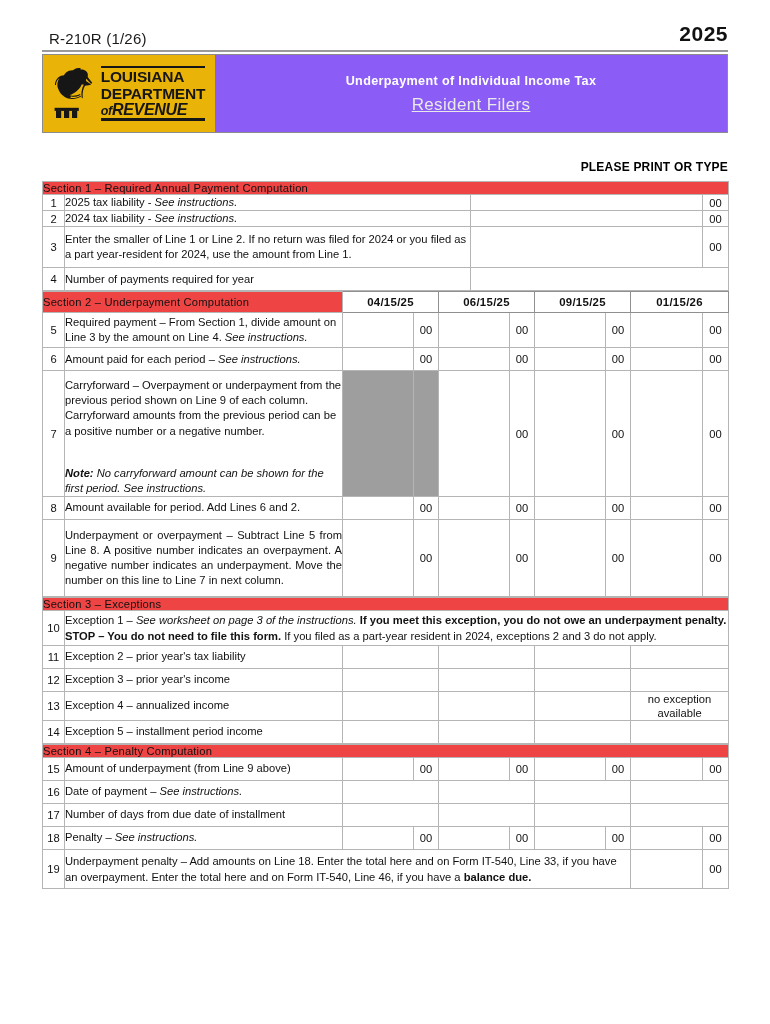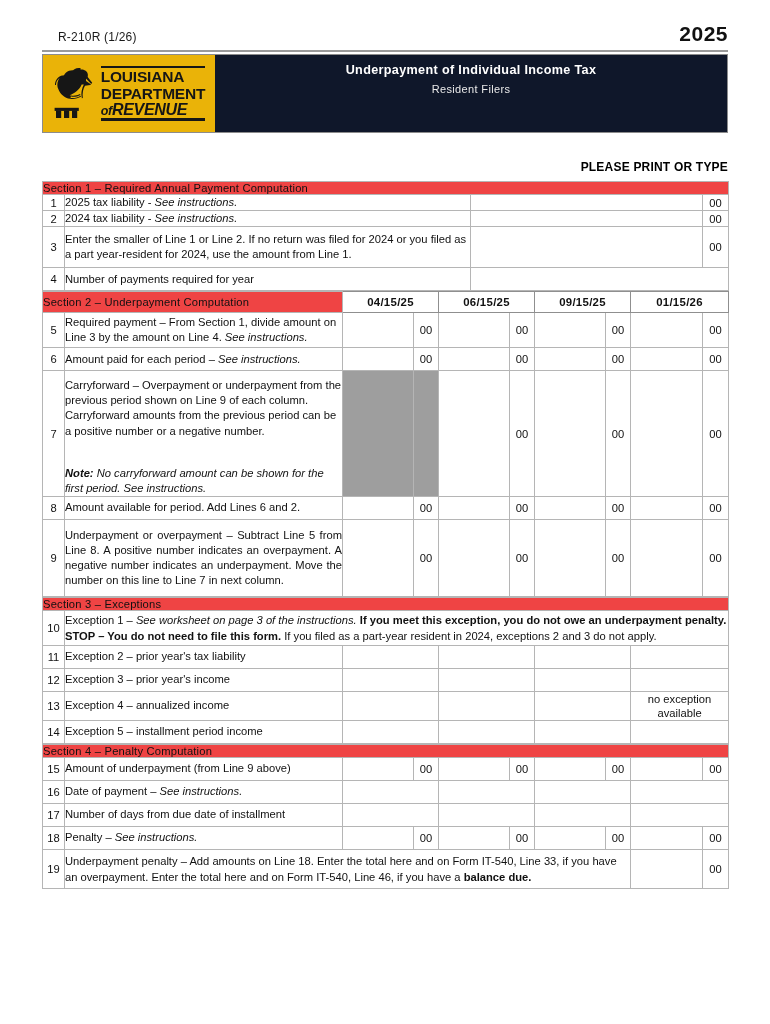--- a/index.html
+++ b/index.html
@@ -9,22 +9,22 @@
     color:#000;
     -webkit-font-smoothing:antialiased;
   }
   .page{position:relative;width:770px;height:1024px;box-sizing:border-box;}
 
   
   .topbar{
     position:absolute;left:42px;top:26px;width:686px;height:26px;
   }
   .form-no{
-    position:absolute;left:16px;top:4px;
-    font-size:12px;letter-spacing:.2px;color:#1a1a1a;
+    position:absolute;left:7px;top:4px;
+    font-size:15px;letter-spacing:.2px;color:#1a1a1a;
   }
   .year{
     position:absolute;right:0;top:-4px;
     font-size:21px;font-weight:bold;letter-spacing:.5px;color:#111;
   }
   .topbar .rule{
     position:absolute;left:0;right:0;bottom:0;height:2px;background:#9a9a9a;
   }
 
   
@@ -46,29 +46,29 @@
     display:block;
   }
   .logo-text .l1{border-top:2px solid #161616;padding-top:1px;}
   .logo-text .l2{padding-top:1px;}
   .logo-text .l3{
     display:block;font-size:16px;font-weight:bold;font-style:italic;color:#161616;
     border-bottom:3px solid #161616;padding-bottom:0px;padding-top:1px;letter-spacing:-0.3px;
   }
   .logo-text .l3 .small{font-size:12.5px;font-weight:bold;font-style:italic;}
   .title-cell{
-    flex:1 1 auto;background:#0f172a;color:#fff;
-    display:flex;flex-direction:column;align-items:center;justify-content:flex-start;
+    flex:1 1 auto;background:#8b5cf6;color:#fff;
+    display:flex;flex-direction:column;align-items:center;justify-content:center;
     padding:6px 24px;box-sizing:border-box;
   }
   .title-cell .t1,.title-cell .t2{
     font-size:12.6px;font-weight:bold;letter-spacing:.35px;line-height:1.45;white-space:nowrap;
   }
   .title-cell .t3{
-    font-size:11px;letter-spacing:.35px;margin-top:4px;color:#e9e9e9;
+    font-size:17px;letter-spacing:.35px;margin-top:4px;color:#e9e9e9;text-decoration:underline;
   }
   .attach-cell{
     width:192px;flex:0 0 192px;background:#fff;
     display:flex;flex-direction:column;align-items:center;justify-content:center;
     font-size:11px;line-height:1.5;color:#1a1a1a;text-align:center;
   }
 
   
   .please{
     position:absolute;right:42px;top:160px;

